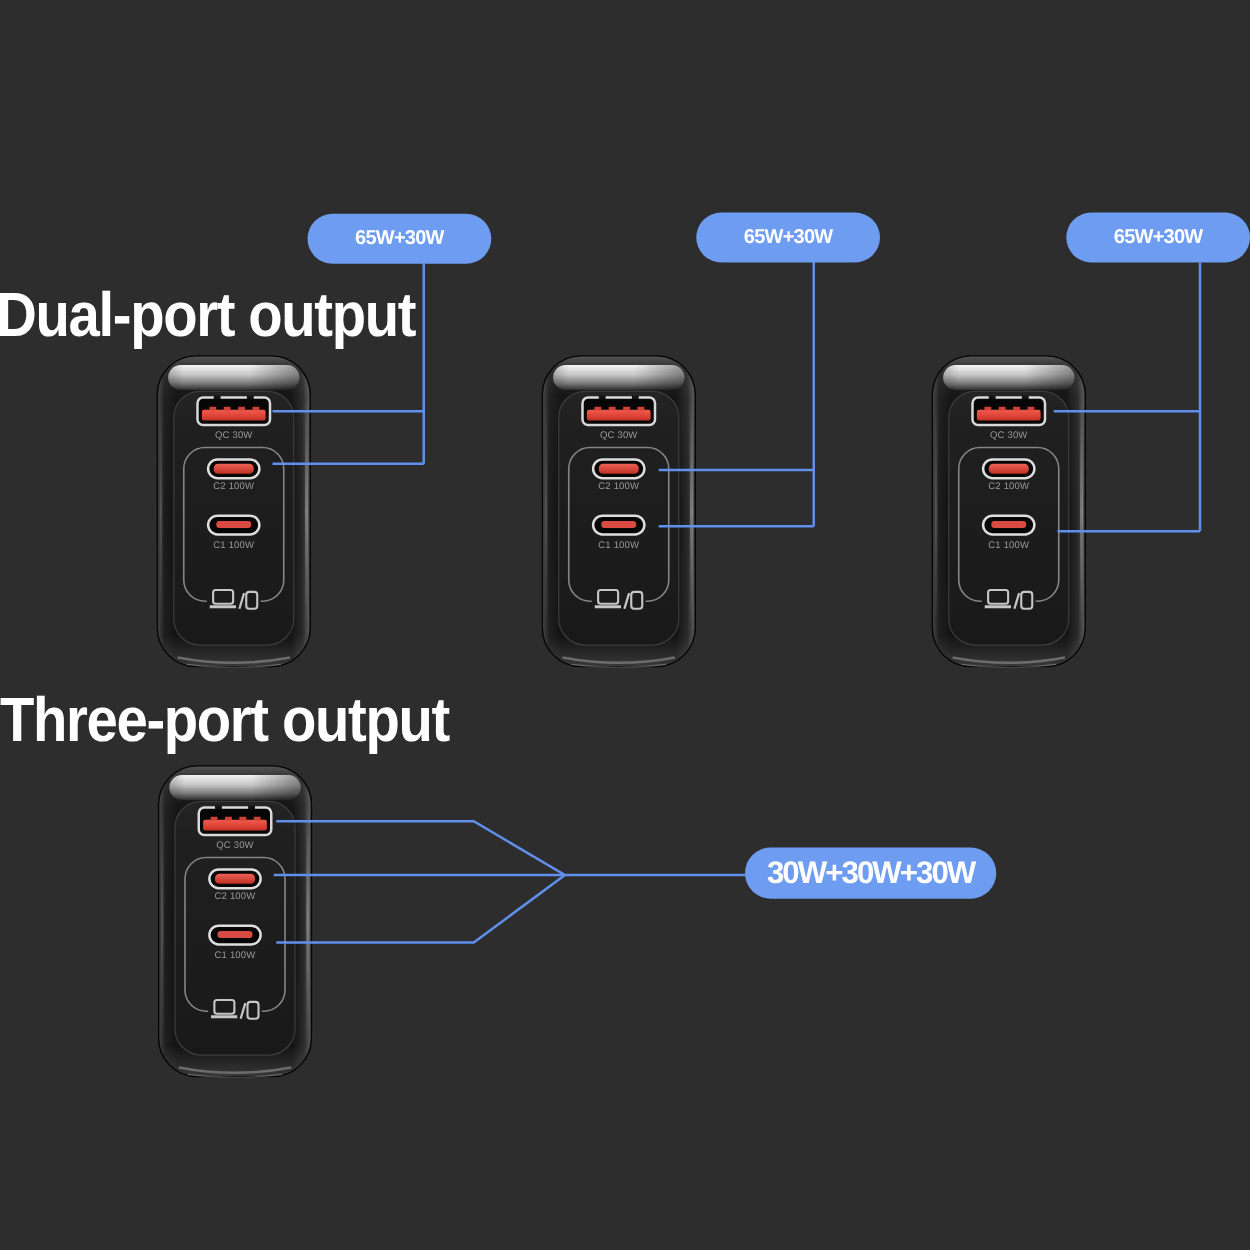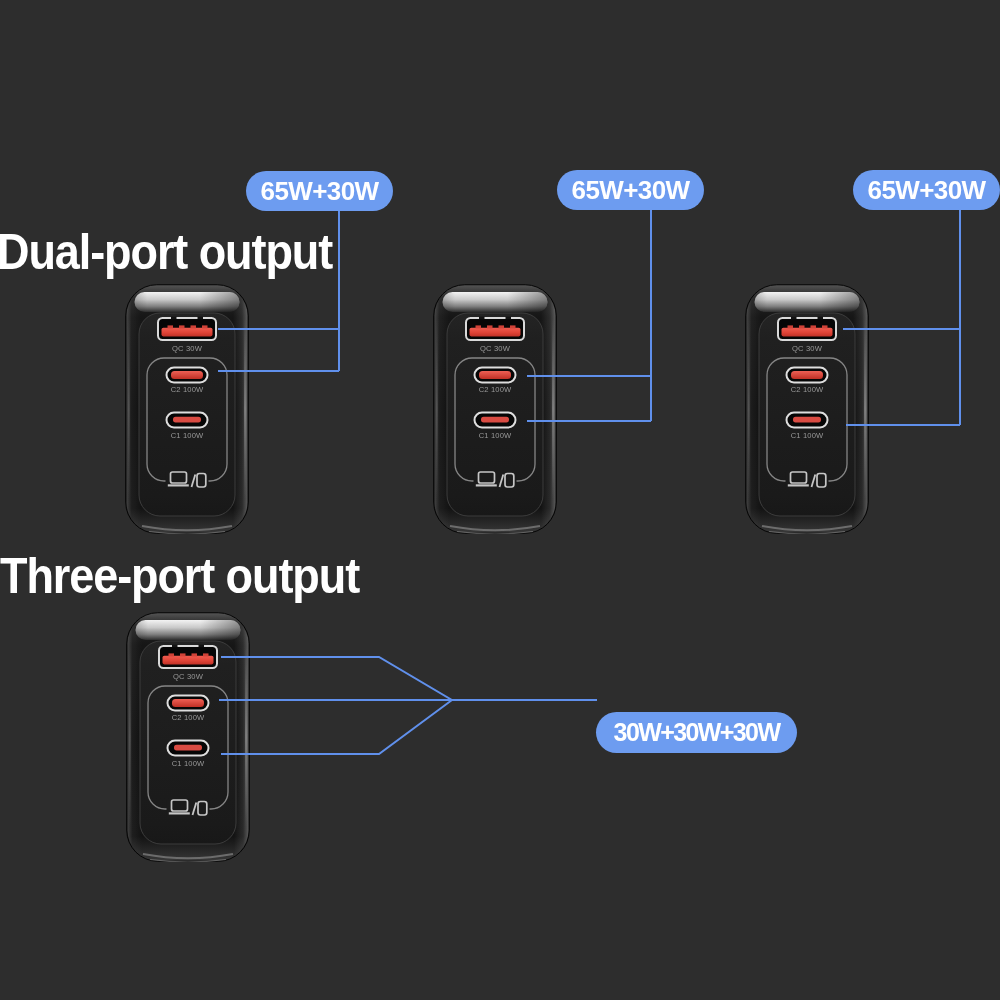--- a/index.html
+++ b/index.html
@@ -4,25 +4,25 @@
 <style>
   html,body{margin:0;padding:0;background:#2d2d2d;}
   .stage{position:relative;width:1000px;height:1000px;background:#2d2d2d;overflow:hidden;
          font-family:"Liberation Sans",sans-serif;}
   .headline{position:absolute;left:0;color:#ffffff;font-weight:bold;font-size:50px;line-height:1;
             letter-spacing:-1.2px;transform:scaleX(0.9);transform-origin:left center;white-space:nowrap;}
   #headline-dual{top:227px;left:-3px;}
   #headline-three{top:551px;}
   .pill{position:absolute;background:#6d9cf0;color:#ffffff;font-weight:bold;border-radius:21px;
         display:flex;align-items:center;justify-content:center;white-space:nowrap;}
-  .pill-sm{width:147px;height:40px;font-size:26px;letter-spacing:-0.6px;}
+  .pill-sm{width:147px;height:40px;font-size:16px;letter-spacing:-0.6px;}
   #pill-1{left:246px;top:171px;}
   #pill-2{left:557px;top:170px;}
   #pill-3{left:853px;top:170px;}
-  #pill-4{left:596px;top:712px;width:201px;height:41px;font-size:25px;letter-spacing:-1.6px;border-radius:21px;}
+  #pill-4{left:596px;top:678px;width:201px;height:41px;font-size:25px;letter-spacing:-1.6px;border-radius:21px;}
   .charger{position:absolute;width:116px;height:250px;}
   #charger-1{left:125px;top:284px;}
   #charger-2{left:433px;top:284px;}
   #charger-3{left:745px;top:284px;}
   #charger-4{left:126px;top:612px;}
   .charger svg{position:absolute;left:0;top:0;}
   svg text.portlabel{fill:#999999;font-size:7.6px;font-family:"Liberation Sans",sans-serif;
       letter-spacing:0.15px;}
   #connectors{position:absolute;left:0;top:0;pointer-events:none;}
 </style>

